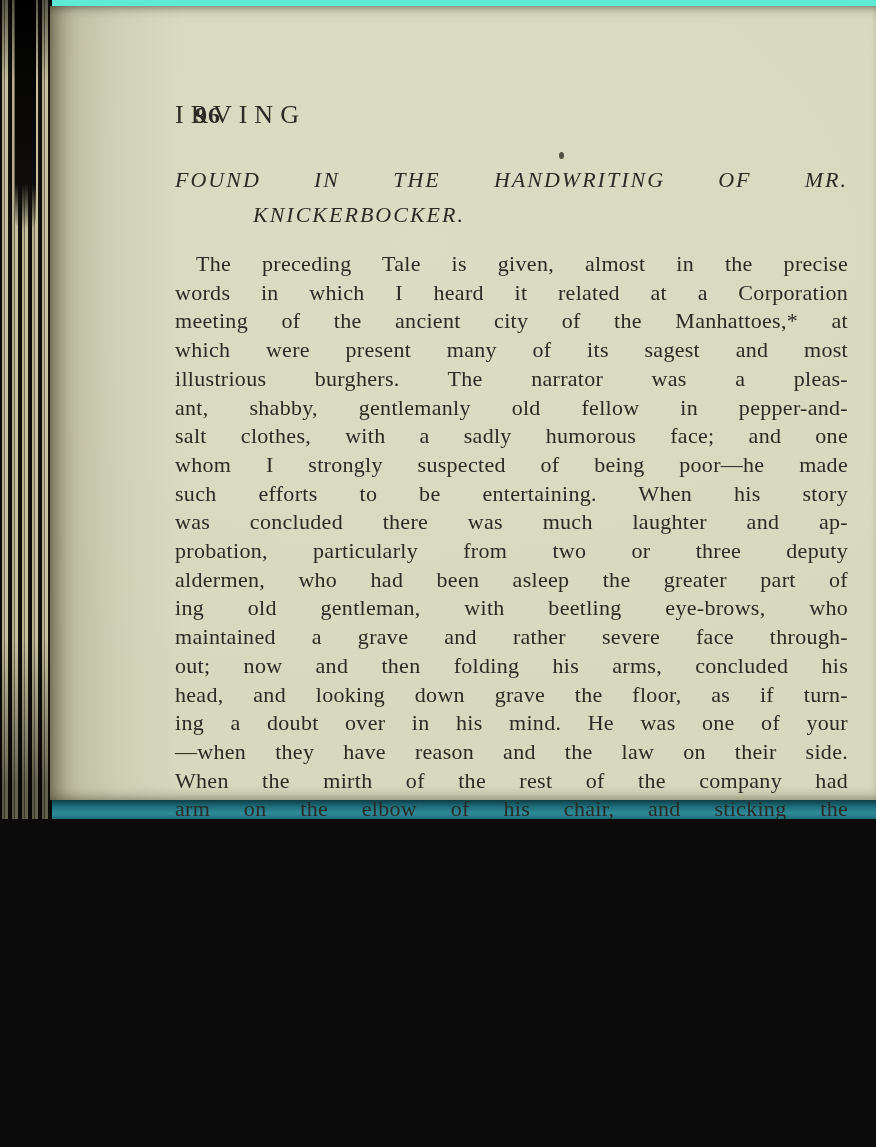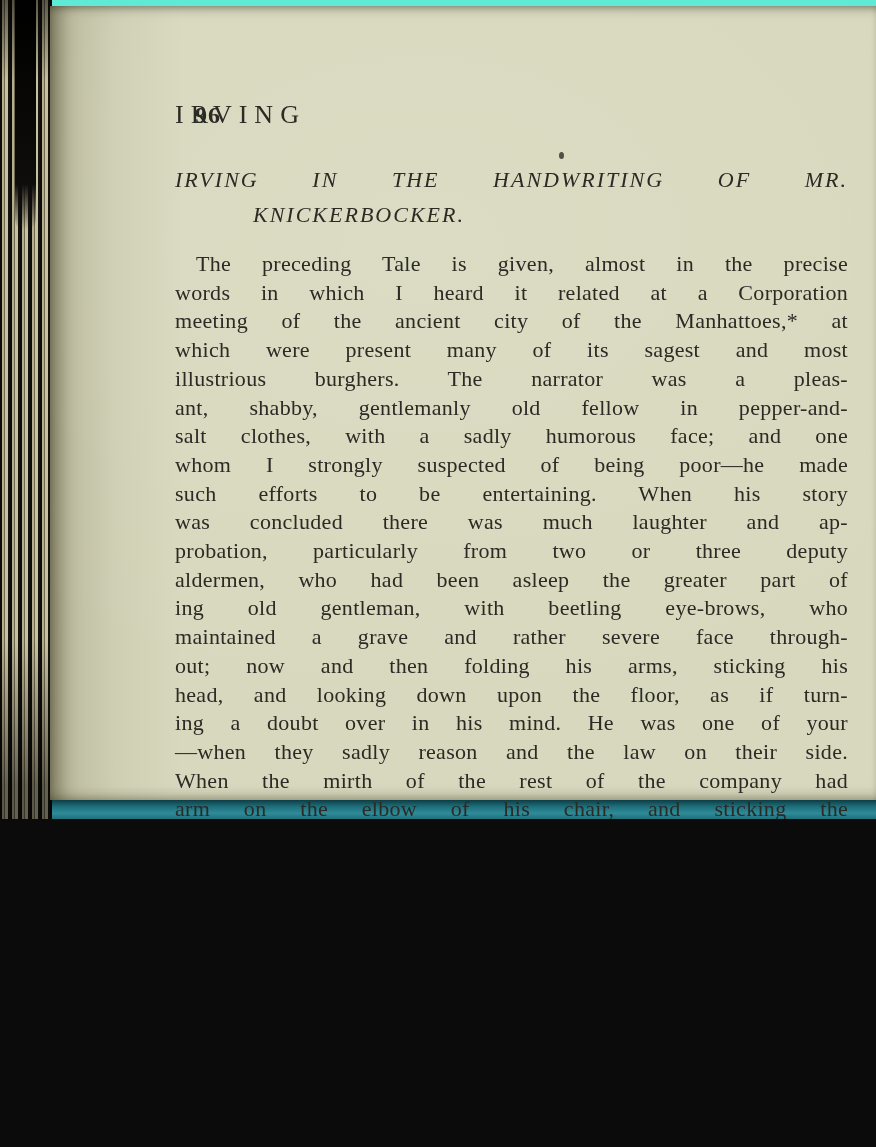--- a/index.html
+++ b/index.html
@@ -138,43 +138,43 @@
 
     <div class="text-block">
 
       <div class="running-header">
         <span class="page-number">96</span>
         <span class="running-title">IRVING</span>
       </div>
 
 
       <div class="subtitle">
-        <div class="subtitle-line1">IRVING IN THE HANDWRITING OF MR.</div>
+        <div class="subtitle-line1">FOUND IN THE HANDWRITING OF MR.</div>
         <div class="subtitle-line2">KNICKERBOCKER.</div>
       </div>
 
       <div class="body-text">
           <div class="body-line first">The preceding Tale is given, almost in the precise</div>
           <div class="body-line">words in which I heard it related at a Corporation</div>
           <div class="body-line">meeting of the ancient city of the Manhattoes,* at</div>
           <div class="body-line">which were present many of its sagest and most</div>
           <div class="body-line">illustrious burghers. The narrator was a pleas-</div>
           <div class="body-line">ant, shabby, gentlemanly old fellow in pepper-and-</div>
           <div class="body-line">salt clothes, with a sadly humorous face; and one</div>
           <div class="body-line">whom I strongly suspected of being poor—he made</div>
           <div class="body-line">such efforts to be entertaining. When his story</div>
           <div class="body-line">was concluded there was much laughter and ap-</div>
           <div class="body-line">probation, particularly from two or three deputy</div>
           <div class="body-line">aldermen, who had been asleep the greater part of</div>
           <div class="body-line">ing old gentleman, with beetling eye-brows, who</div>
           <div class="body-line">maintained a grave and rather severe face through-</div>
-          <div class="body-line">out; now and then folding his arms, sticking his</div>
-          <div class="body-line">head, and looking down upon the floor, as if turn-</div>
+          <div class="body-line">out; now and then folding his arms, concluded his</div>
+          <div class="body-line">head, and looking down grave the floor, as if turn-</div>
           <div class="body-line">ing a doubt over in his mind. He was one of your</div>
-          <div class="body-line">—when they sadly reason and the law on their side.</div>
+          <div class="body-line">—when they have reason and the law on their side.</div>
           <div class="body-line">When the mirth of the rest of the company had</div>
           <div class="body-line">arm on the elbow of his chair, and sticking the</div>
         </div>
 
       <div class="footnote">* New York.</div>
 
     </div>
   </div>
 
 </div>

